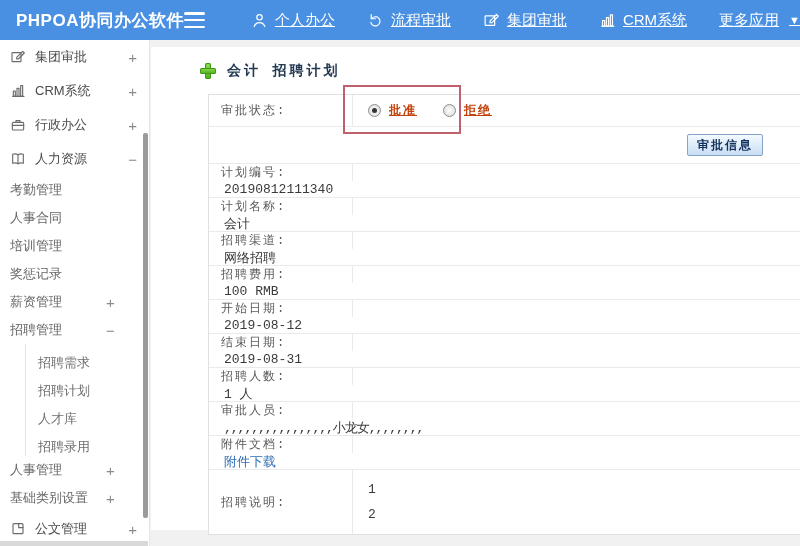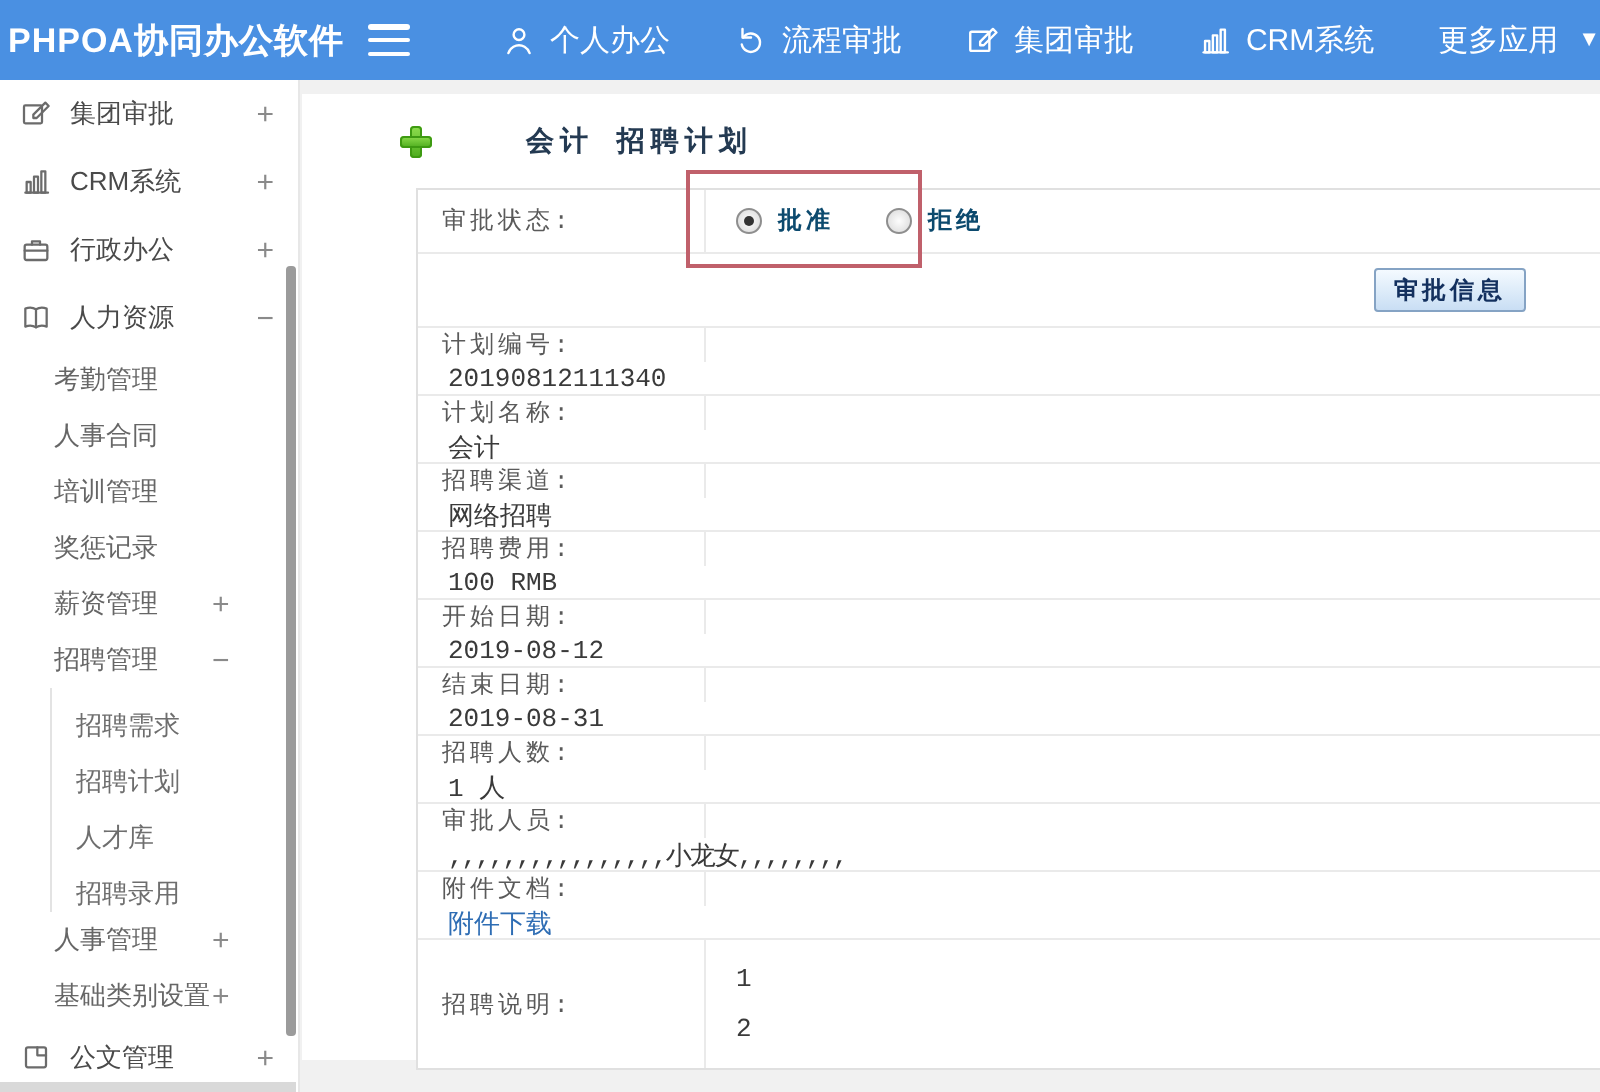--- a/index.html
+++ b/index.html
@@ -2,55 +2,55 @@
 <html><head>
 <meta charset="utf-8">
 <style>
   * { margin:0; padding:0; box-sizing:border-box; }
   html,body { width:800px; height:546px; overflow:hidden;
     font-family:"Liberation Sans", sans-serif; background:#f1f1f1; }
 
   
   .header { position:absolute; left:0; top:0; width:800px; height:40px;
     background:#4a90e2; display:flex; align-items:center; color:#fff; z-index:5; }
-  .logo { font-size:17px; font-weight:bold; padding-left:4px; width:192px;
+  .logo { font-size:17px; font-weight:bold; padding-left:16px; width:192px;
     letter-spacing:.5px; white-space:nowrap; }
   .hamburger { width:22px; height:16px; display:flex; flex-direction:column;
     justify-content:space-between; margin-right:14px; cursor:pointer; }
   .hamburger span { display:block; height:2.5px; background:#fff; border-radius:2px; }
   .nav { display:flex; align-items:center; }
   .nav-item { display:flex; align-items:center; margin-left:32px; font-size:15px;
-    cursor:pointer; white-space:nowrap; }
+    cursor:pointer; white-space:nowrap;text-decoration:underline; }
   .nav-item svg { width:17px; height:17px; margin-right:7px; }
   .caret { margin-left:10px; font-size:11px; }
 
   
   .sidebar { position:absolute; left:0; top:40px; width:150px; height:506px;
     background:#fff; border-right:1px solid #e7e7e7; overflow:hidden; }
   .side-item { position:relative; display:flex; align-items:center; color:#555;
     font-size:13px; cursor:pointer; white-space:nowrap; }
   .side-item.lvl0 { height:34px; padding-left:10px; color:#4a4a4a; }
   .side-item.lvl0 svg { width:16px; height:16px; margin-right:9px; color:#6b6b6b; flex:none; }
-  .side-item.lvl1 { height:28px; padding-left:27px; color:#666; }
+  .side-item.lvl1 { height:28px; padding-left:10px; color:#666; }
   .side-item.lvl2 { height:28px; margin-left:25px; border-left:1px solid #e3e3e3;
     padding-left:12px; color:#6e6e6e;align-items:flex-end; }
   .toggle { position:absolute; color:#8a8a8a; font-size:15px; font-weight:400; }
   .lvl0 > .toggle { right:12px; }
   .lvl1 > .toggle { left:106px; }
   .side-scrollbar { position:absolute; right:1px; top:93px; width:5px; height:385px;
     background:#9b9b9b; border-radius:2px; }
   .side-bottom-bar { position:absolute; left:0; bottom:0; width:148px; height:5px;
     background:#d9d9d9; }
 
   
   .main { position:absolute; left:151px; top:40px; width:649px; height:506px;
     background:#f1f1f1; }
   .panel { position:absolute; left:0; top:7px; width:649px; height:483px; background:#fff; }
 
-  .title-row { display:flex; align-items:center; padding:15px 0 0 49px;gap:36px; }
+  .title-row { display:flex; align-items:center; padding:15px 0 0 49px; }
   .plus-icon { width:16px; height:16px; position:relative; margin-right:11px; }
   .plus-icon:before, .plus-icon:after { content:""; position:absolute;
     background:linear-gradient(180deg,#8ede4e,#4cab1d); border-radius:2px;
     box-shadow:0 0 0 1px #3e9a12 inset; }
   .plus-icon:before { left:5px; top:0; width:6px; height:16px; }
   .plus-icon:after { left:0; top:5px; width:16px; height:6px; }
   .page-title { font-size:14px; font-weight:bold; color:#243a52; letter-spacing:3px;
     font-family:"Liberation Mono","Liberation Sans",sans-serif; }
 
   .detail-table { position:relative; margin:14px 0 0 57px; width:592px;
@@ -69,22 +69,22 @@
   .row-multi .tvalue { flex-direction:column; align-items:flex-start;
     justify-content:center; }
   .row-multi .tvalue div { line-height:13px; margin:6px 0; }
 
   .radio-group { display:flex; align-items:center; }
   .radio { width:13px; height:13px; border-radius:50%;
     border:1px solid #8e8e8e; background:radial-gradient(#fdfdfd,#d8d8d8);
     position:relative; cursor:pointer; }
   .radio.checked:after { content:""; position:absolute; left:3px; top:3px; width:5px;
     height:5px; border-radius:50%; background:#333; }
-  .radio-label { font-size:12px; color:#0c4a6e; letter-spacing:2px; margin:0 26px 0 8px;
-    font-family:"Liberation Mono","Liberation Sans",sans-serif; font-weight:bold; }
+  .radio-label { font-size:12px; color:#c2410c; letter-spacing:2px; margin:0 26px 0 8px;
+    font-family:"Liberation Mono","Liberation Sans",sans-serif; font-weight:bold;text-decoration:underline; }
   .red-annotation { position:absolute; left:134px; top:-10px; width:118px; height:49px;
     border:2px solid #c0606b; pointer-events:none; z-index:3; }
 
   .btn-cell { flex:1; display:flex; align-items:center; justify-content:flex-end;
     padding-right:37px; }
   .approve-btn { height:22px; padding:0 9px; font-size:12px; font-weight:bold;
     color:#13305e; letter-spacing:2px; border:1px solid #85a3c4; border-radius:2px;
     background:linear-gradient(180deg,#f4faff 0%,#dcebf9 55%,#c9def4 100%);
     cursor:pointer; font-family:"Liberation Mono","Liberation Sans",sans-serif; }
 

